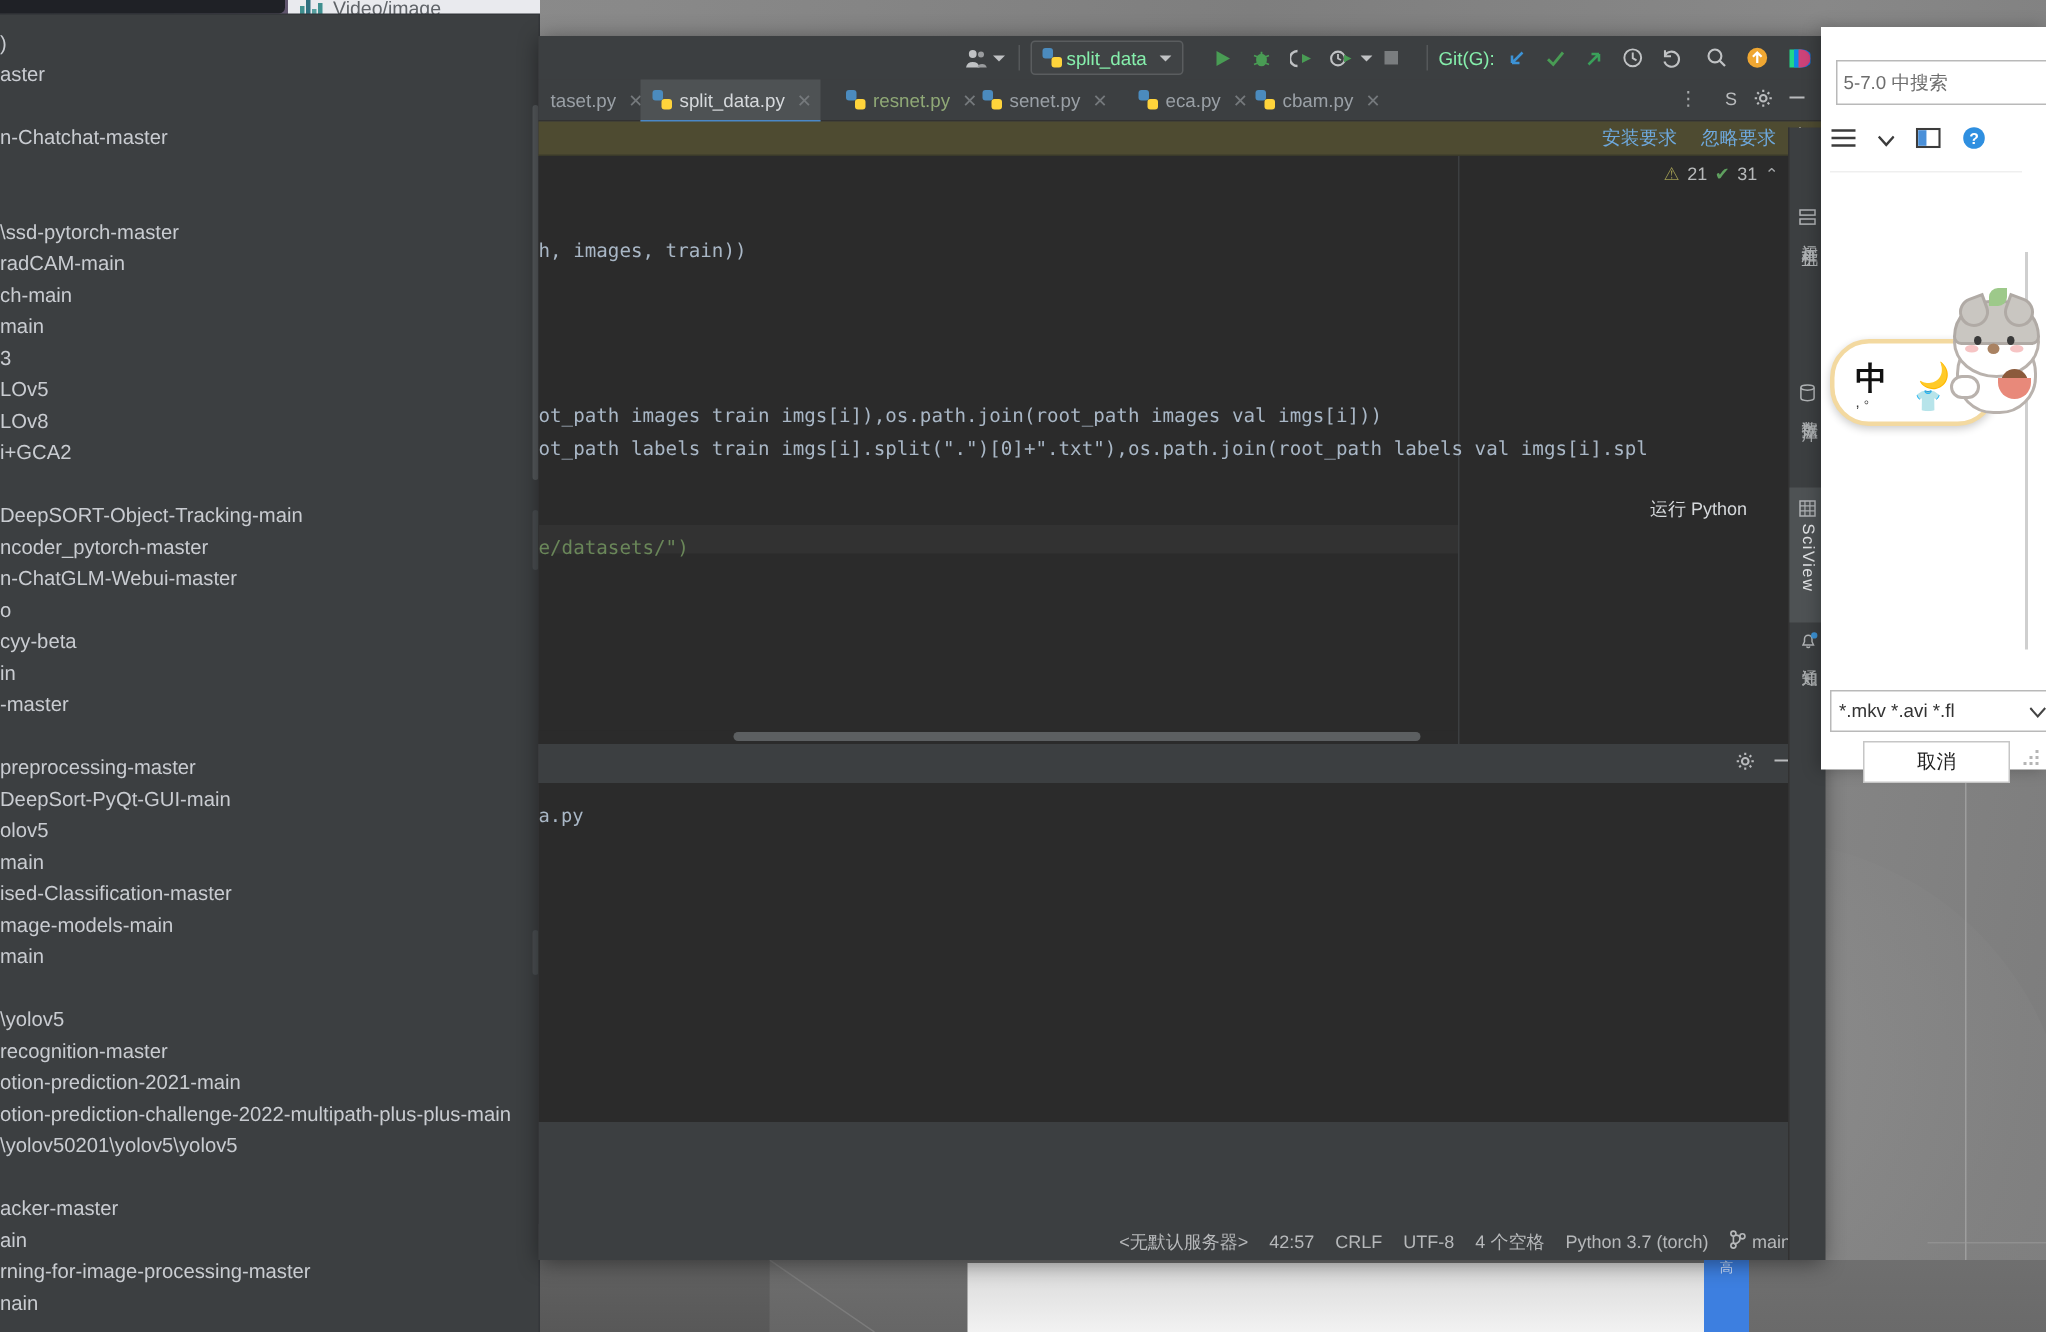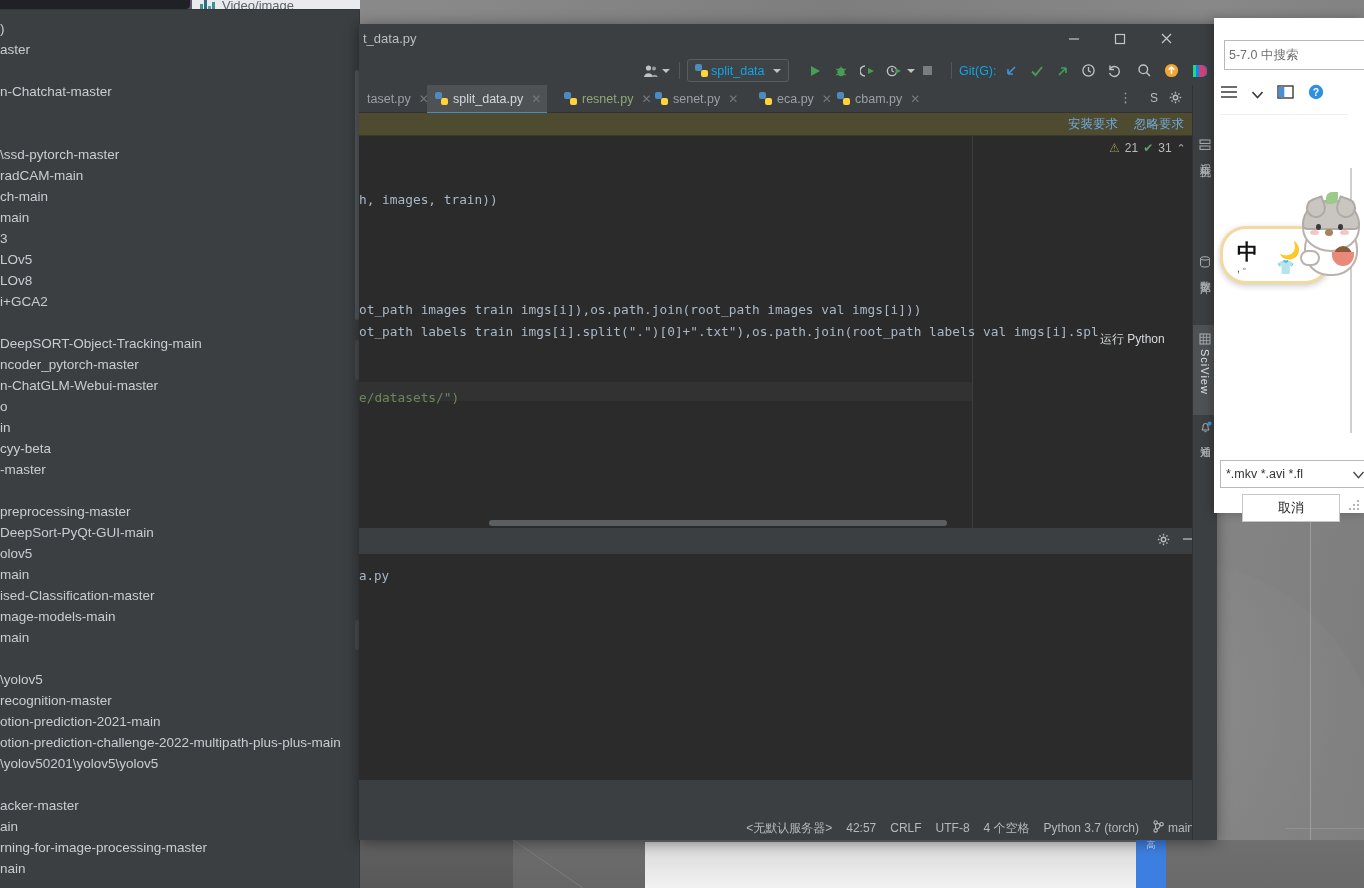--- a/index.html
+++ b/index.html
@@ -53,21 +53,21 @@
   
   #pycharm{position:absolute;left:359px;top:24px;width:857px;height:816px;background:#3c3f41;
     box-shadow:0 2px 14px rgba(0,0,0,.45);}
   
   #pc-title{position:relative;height:32px;background:#3c3f41;}
   #pc-title .fname{position:absolute;left:4px;top:7px;font-size:13px;color:#bbbdbf;white-space:nowrap;}
   #pc-title .wctrl{position:absolute;top:0;height:32px;width:46px;text-align:center;line-height:32px;color:#c3c5c7;font-size:14px;}
   #wc-min{right:119px;} #wc-max{right:73px;} #wc-close{right:27px;}
   
   #pc-toolbar{position:relative;height:29px;background:#3c3f41;}
-  .tb-item{position:absolute;top:3px;height:23px;display:flex;align-items:center;gap:3px;color:#0ea5e9;font-size:12.5px;}
+  .tb-item{position:absolute;top:3px;height:23px;display:flex;align-items:center;gap:3px;color:#86efac;font-size:12.5px;}
   #tb-avatar{left:284px;}
   #tb-sep1{position:absolute;left:320px;top:6px;width:1px;height:17px;background:#55585a;}
   #tb-runcfg{left:328px;border:1px solid #5a5d5f;border-radius:3px;padding:0 7px;height:21px;background:#404345;}
   #tb-run{left:449px;} #tb-debug{left:475px;} #tb-covrun{left:501px;}
   #tb-profile{left:527px;} #tb-stop{left:562px;}
   #tb-sep2{position:absolute;left:592px;top:6px;width:1px;height:17px;background:#55585a;}
   #tb-git{left:600px;} #tb-pull{left:645px;} #tb-commit{left:671px;} #tb-push{left:697px;}
   #tb-history{left:722px;} #tb-undo{left:748px;} #tb-search{left:778px;}
   #tb-updatebtn{left:805px;} #tb-idea{left:832px;}
   
@@ -213,22 +213,22 @@
       <div class="row">main</div>
       <div class="row">3</div>
       <div class="row">LOv5</div>
       <div class="row">LOv8</div>
       <div class="row">i+GCA2</div>
       <div class="row gap">&nbsp;</div>
       <div class="row">DeepSORT-Object-Tracking-main</div>
       <div class="row">ncoder_pytorch-master</div>
       <div class="row">n-ChatGLM-Webui-master</div>
       <div class="row">o</div>
+      <div class="row">cyy-beta</div>
       <div class="row">in</div>
-      <div class="row">cyy-beta</div>
       <div class="row">-master</div>
       <div class="row gap">&nbsp;</div>
       <div class="row">preprocessing-master</div>
       <div class="row">DeepSort-PyQt-GUI-main</div>
       <div class="row">olov5</div>
       <div class="row">main</div>
       <div class="row">ised-Classification-master</div>
       <div class="row">mage-models-main</div>
       <div class="row">main</div>
       <div class="row gap">&nbsp;</div>
@@ -243,38 +243,20 @@
       <div class="row">rning-for-image-processing-master</div>
       <div class="row">nain</div>
     </div>
   <div id="lp-scroll"></div>
   <div id="lp-scroll2"></div>
   <div id="lp-scroll3"></div>
 </div>
 
 <div id="pycharm">
 
-  <div id="pc-title">
-    <span class="fname">t_data.py</span>
-    <span class="wctrl" id="wc-min">
-      <svg width="12" height="12" viewBox="0 0 12 12">
-          <path d="M1 6 H11" stroke="#c3c5c7" stroke-width="1.2"></path>
-        </svg>
-    </span>
-    <span class="wctrl" id="wc-max">
-      <svg width="12" height="12" viewBox="0 0 12 12">
-          <rect x="1.5" y="1.5" width="9" height="9" fill="none" stroke="#c3c5c7" stroke-width="1.2"></rect>
-        </svg>
-    </span>
-    <span class="wctrl" id="wc-close">
-      <svg width="13" height="13" viewBox="0 0 13 13">
-          <path d="M2 2 L11 11 M11 2 L2 11" stroke="#c3c5c7" stroke-width="1.3" fill="none"></path>
-        </svg>
-    </span>
-  </div>
 
   <div id="pc-toolbar">
     <span class="tb-item" id="tb-avatar">
       <svg width="16" height="14" viewBox="0 0 16 14">
           <circle cx="5.5" cy="4" r="2.6" fill="#c0c2c4"></circle>
           <path d="M1 13 a4.6 4.6 0 0 1 9 0z" fill="#c0c2c4"></path>
           <circle cx="11" cy="4.4" r="2" fill="#9a9c9e"></circle>
           <path d="M8.5 13 a3.4 3.4 0 0 1 6.4 0z" fill="#9a9c9e"></path>
         </svg>
       <svg width="8" height="6" viewBox="0 0 8 6">

